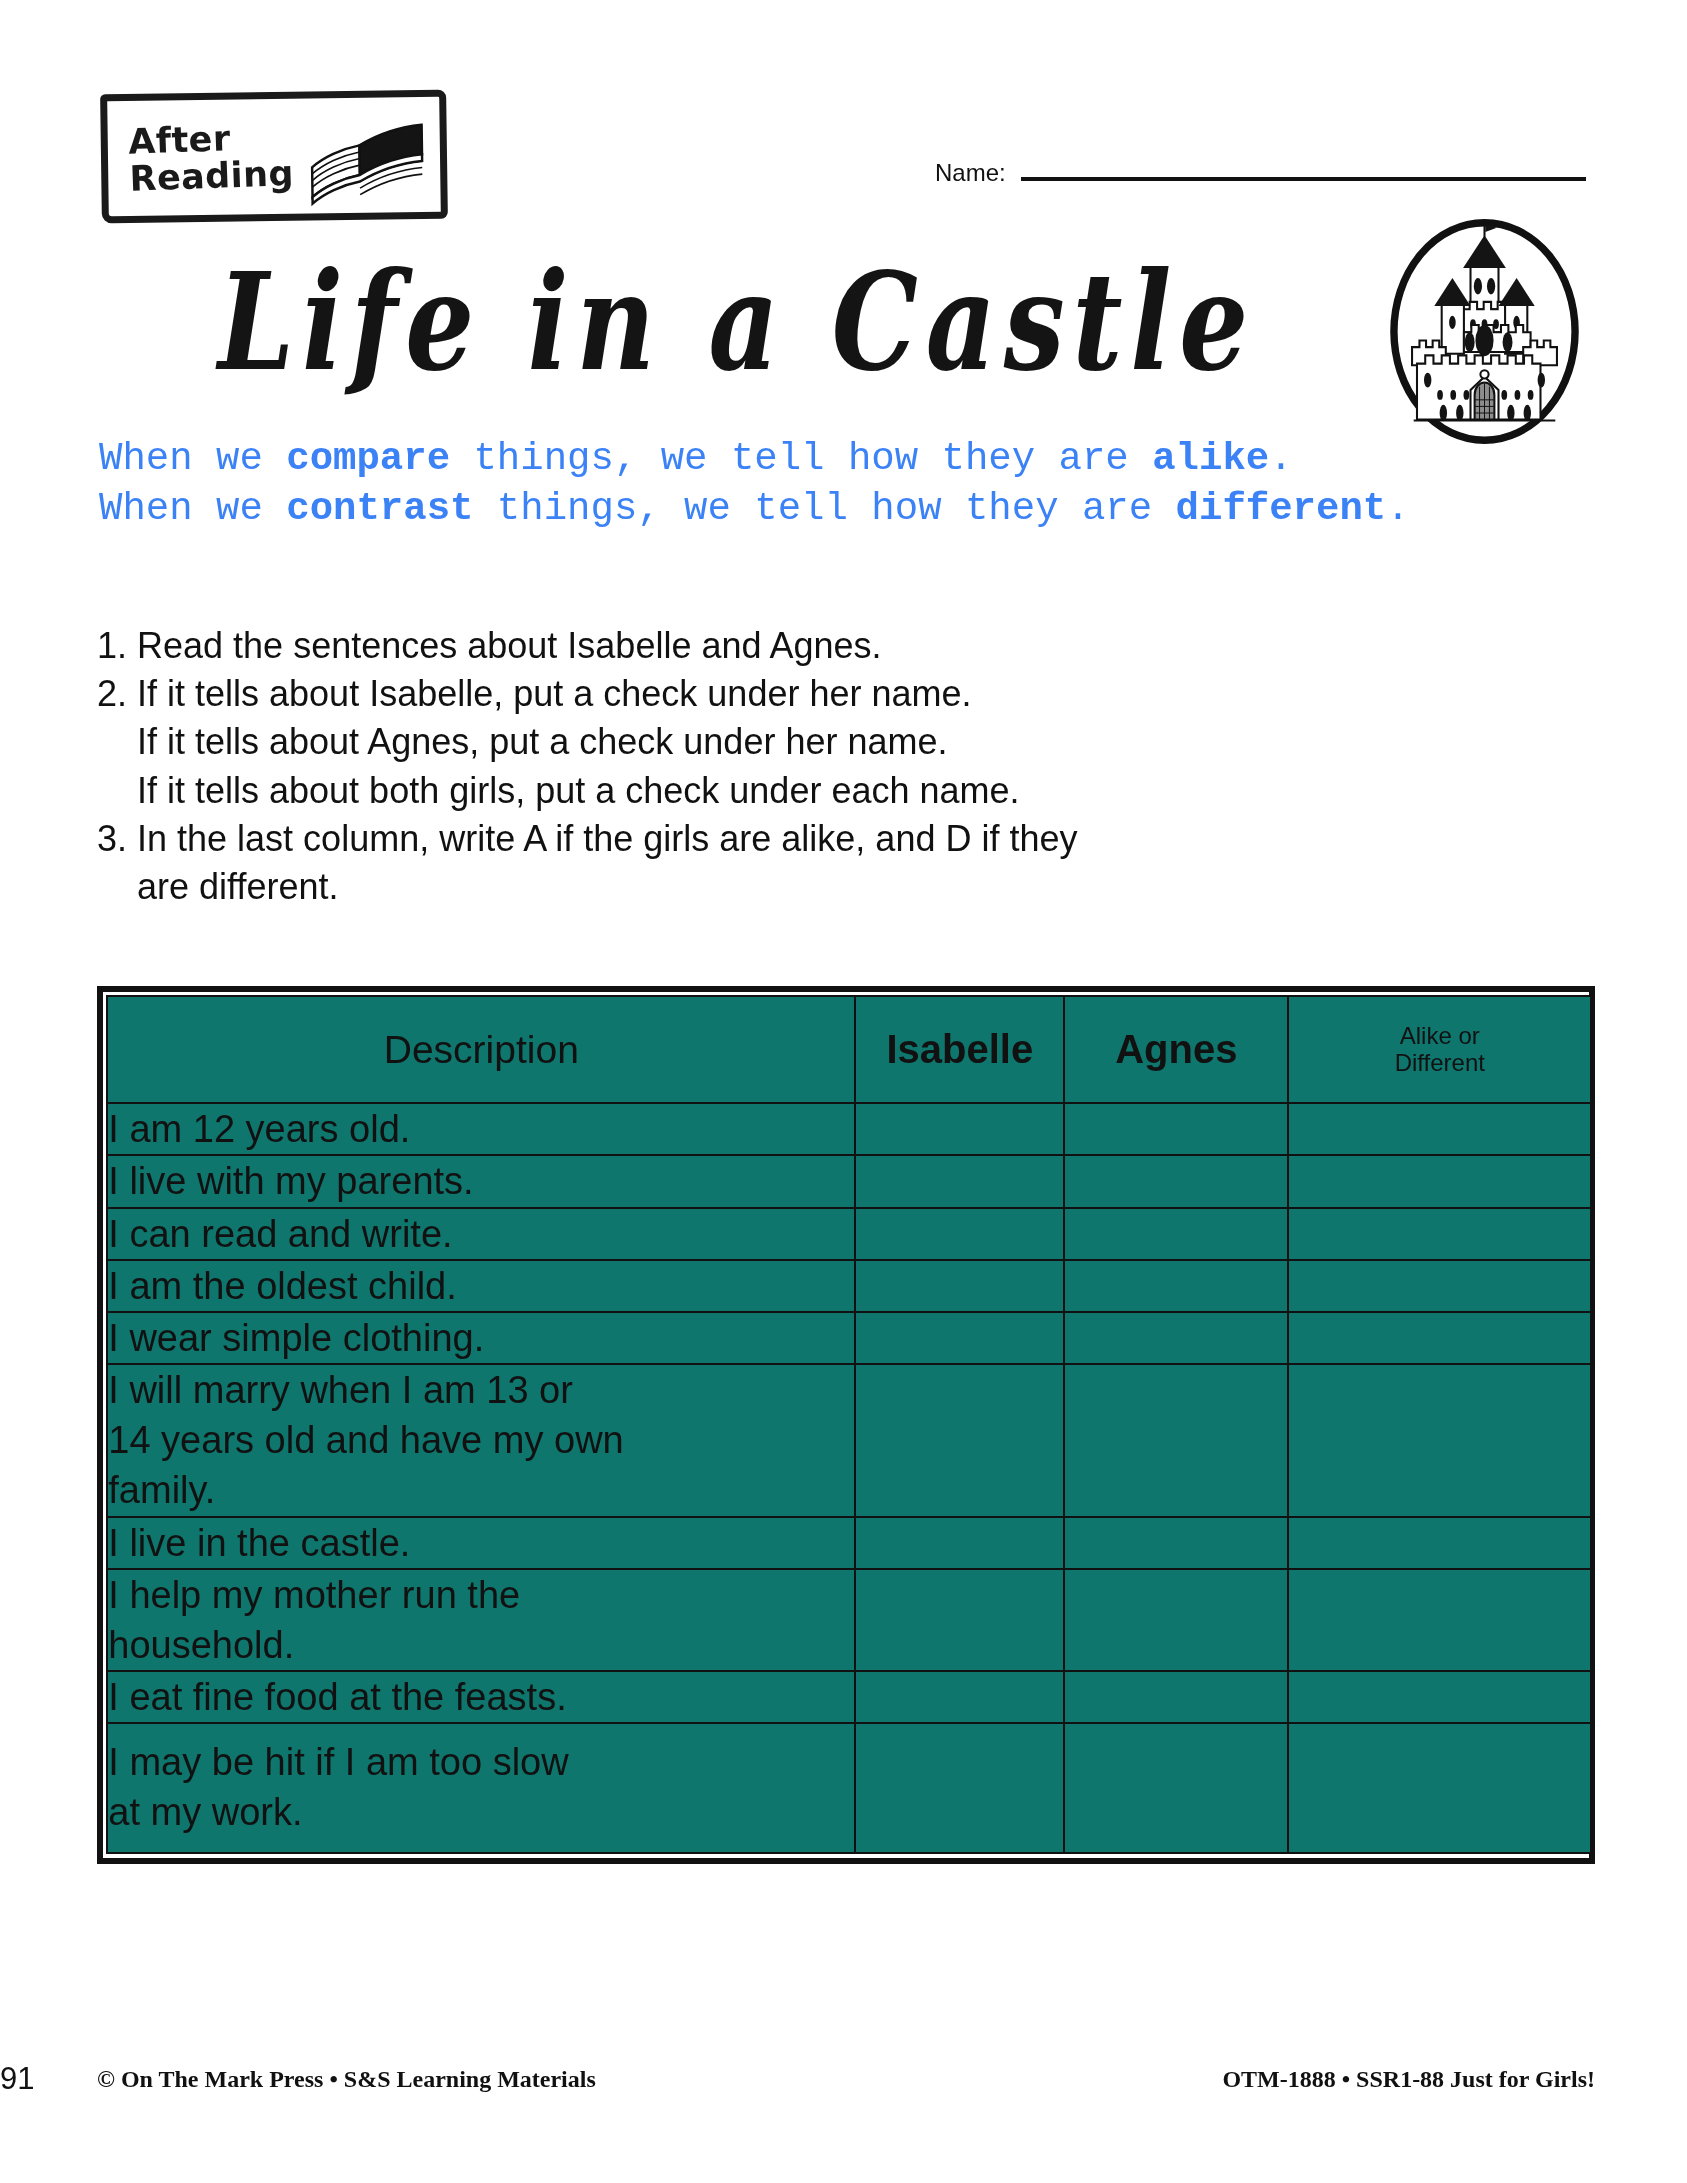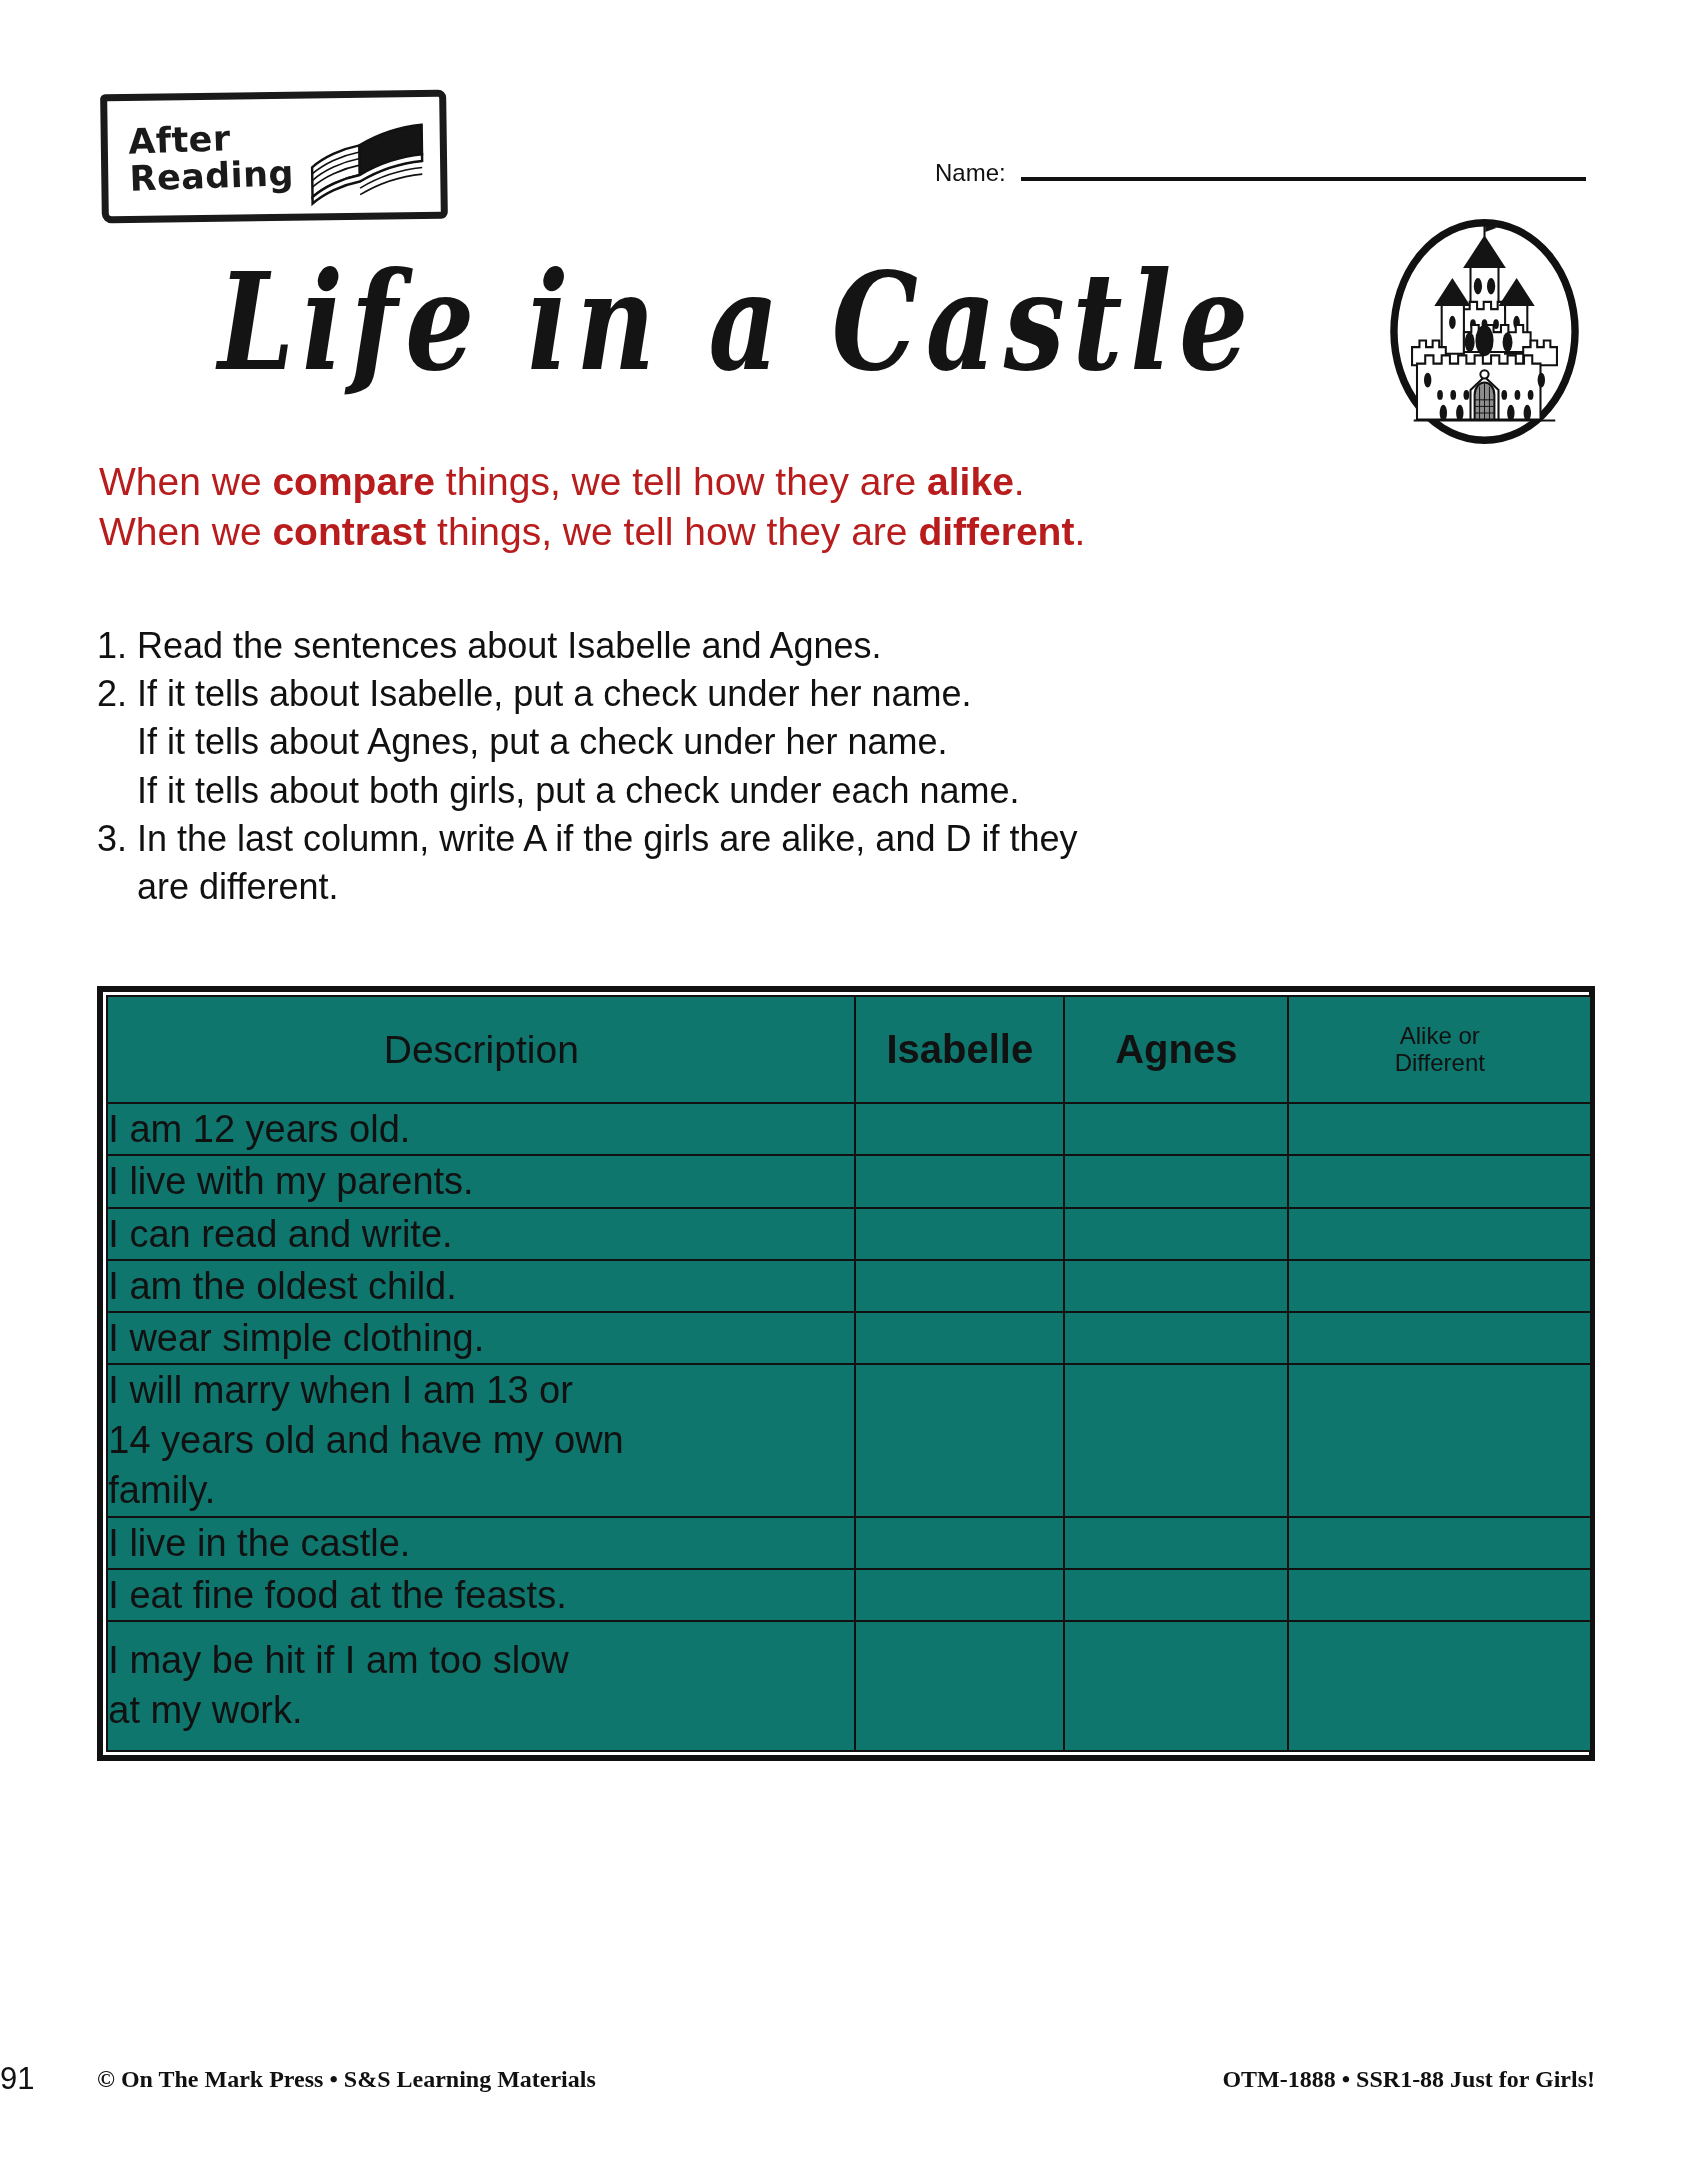--- a/index.html
+++ b/index.html
@@ -115,26 +115,26 @@
     left: 1389px;
     top: -30px;
     width: 191px;
     height: 229px;
   }
 
   
   .intro {
     position: absolute;
     left: 99px;
-    top: 457px;
+    top: 435px;
     width: 1483px;
-    font-family: Liberation Sans, sans-serif;
+    font-family: Liberation Mono, monospace;
     font-size: 39px;
     line-height: 1.28;
-    color: #b91c1c;
+    color: #3b82f6;
   }
   .intro b { font-weight: bold; }
 
   .steps {
     position: absolute;
     left: 97px;
     top: 611px;
     width: 1508px;
     font-family: Liberation Sans, sans-serif;
     font-size: 36px;
@@ -440,20 +440,29 @@
 
       <tr>
         <td class="desc-cell">
           <span class="ln">I live in the castle.</span>
         </td>
         <td class="blank-cell"></td>
         <td class="blank-cell"></td>
         <td class="blank-cell"></td>
       </tr>
 
+      <tr>
+        <td class="desc-cell">
+          <span class="ln">I help my mother run the</span>
+          <span class="ln">household.</span>
+        </td>
+        <td class="blank-cell"></td>
+        <td class="blank-cell"></td>
+        <td class="blank-cell"></td>
+      </tr>
 
       <tr>
         <td class="desc-cell">
           <span class="ln">I eat fine food at the feasts.</span>
         </td>
         <td class="blank-cell"></td>
         <td class="blank-cell"></td>
         <td class="blank-cell"></td>
       </tr>
 

